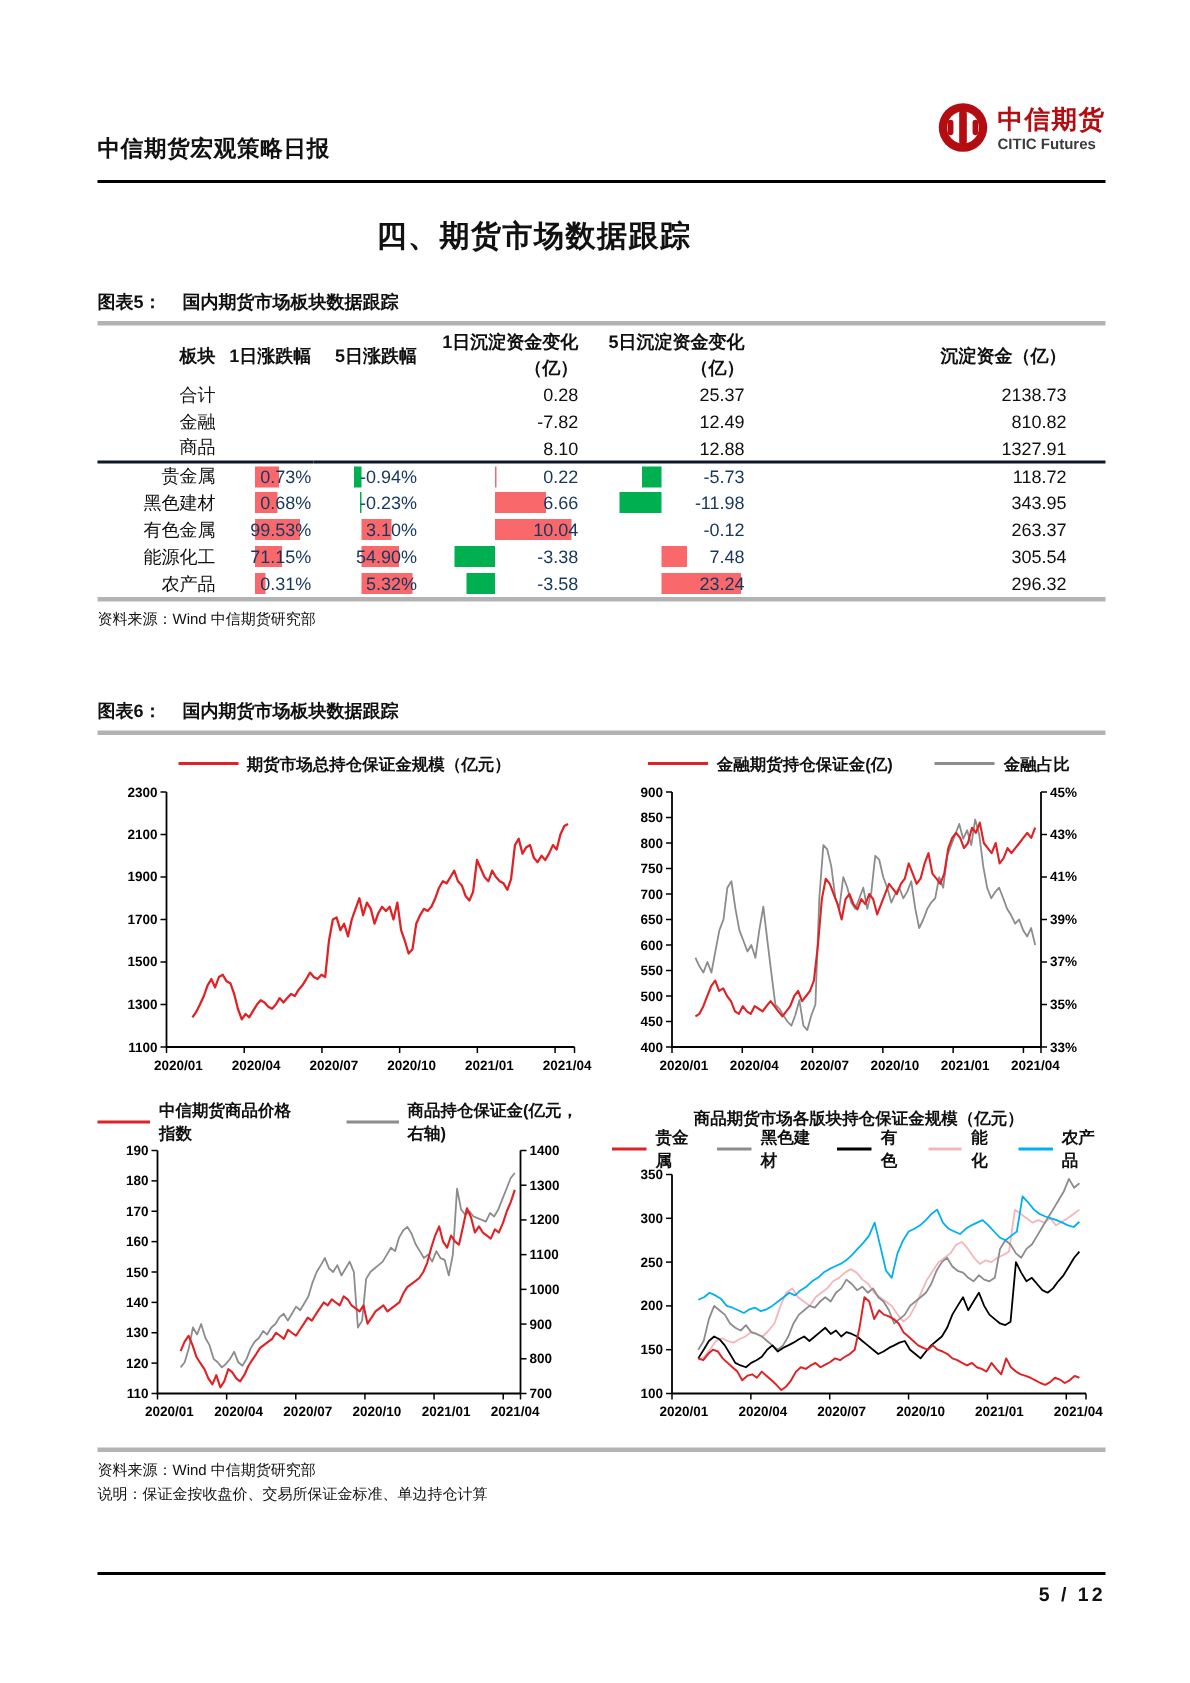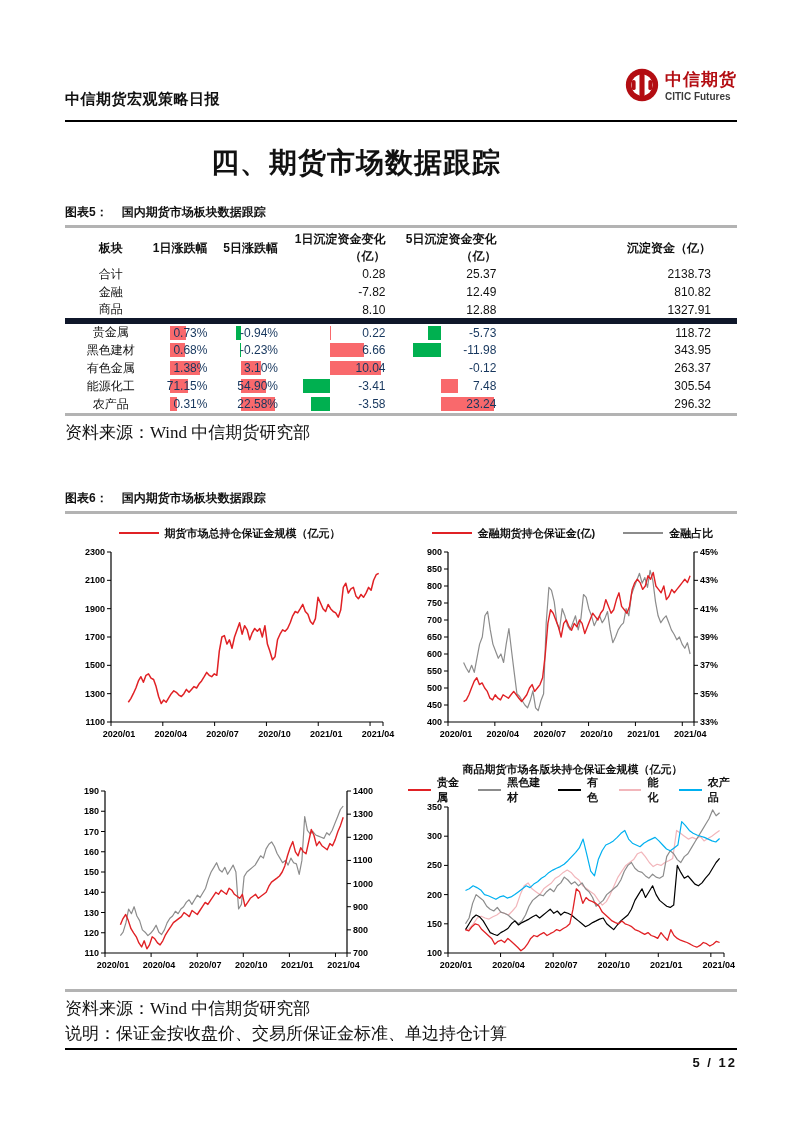--- a/index.html
+++ b/index.html
@@ -11,39 +11,39 @@
   
   .header { position:relative; height:36px; }
   .header-title { font-size:15px; font-weight:bold; padding-top:10px; letter-spacing:.5px; }
   .logo { position:absolute; right:0; top:-12px; display:flex; align-items:center; gap:6px; }
   .logo-cn { font-size:17px; font-weight:bold; color:#b30d12; font-family:"Liberation Serif","DejaVu Serif",serif; letter-spacing:1px;}
   .logo-en { font-size:10px; color:#3c3c3c; font-weight:bold; }
   .header-rule { height:2px; background:#000; margin-top:4px; }
 
   
   .section-title { text-align:center; position:relative; left:-45px; margin-top:22px;
-                   font-size:28px; font-weight:bold; letter-spacing:1px; }
+                   font-size:20px; font-weight:bold; letter-spacing:1px; }
 
   
   .fig-caption { margin-top:22px; font-size:12px; font-weight:600; }
   .fig-caption .cap-title { margin-left:14px; }
   .caption-rule { height:3px; background:#b3b3b3; margin-top:4px; }
   .block-rule { height:3px; background:#b3b3b3; }
-  .source { font-size:17px; margin-top:5px; color:#111;font-family:Liberation Serif, serif; }
+  .source { font-size:10px; margin-top:5px; color:#111; }
 
   
   table.sector { width:100%; border-collapse:collapse; table-layout:fixed; }
   table.sector th, table.sector td { font-size:12px; height:18px; padding:0 2px; vertical-align:middle; }
   table.sector th { font-weight:bold; text-align:right; padding-top:3px; }
-  table.sector th.c-sector, table.sector td.c-sector { text-align:center; padding-left:13px; }
+  table.sector th.c-sector, table.sector td.c-sector { text-align:right; padding-left:13px; }
   table.sector td { text-align:right; }
   table.sector td.num-navy { color:#17375e; }
   table.sector td.c-fund { padding-right:26px; }
   table.sector th.c-fund { padding-right:26px; }
-  tr.sep td { border-bottom:6px solid #0f172a; }
+  tr.sep td { border-bottom:2px solid #0f172a; }
   .bar-wrap { position:relative; height:16px; line-height:16px; }
   .bar-wrap .bar { position:absolute; top:1px; bottom:1px; }
   .bar-wrap .val { position:relative; z-index:2; display:block; }
 
   
   .charts-grid { display:grid; grid-template-columns:1fr 1fr; column-gap:14px; row-gap:14px; margin-top:10px; }
   .chart-cell { display:flex; flex-direction:column; align-items:center; justify-content:flex-end; }
   .chart-title { font-size:11px; font-weight:600; margin-bottom:4px; }
   .legend { display:flex; justify-content:center; align-items:center; gap:28px; height:18px; margin-bottom:2px; }
   .legend-item { display:flex; align-items:center; gap:6px; font-size:11px; font-weight:600; }
@@ -178,21 +178,21 @@
               <span class="val">-11.98</span>
             </div>
           </td>
           <td class="c-fund">343.95</td>
         </tr>
         <tr>
           <td class="c-sector">有色金属</td>
           <td class="num-navy">
             <div class="bar-wrap">
               <div class="bar" style="background: rgb(249, 105, 108); width: 50%; left: 38%;"></div>
-              <span class="val">1.38%</span>
+              <span class="val">99.53%</span>
             </div>
           </td>
           <td class="num-navy">
             <div class="bar-wrap">
               <div class="bar" style="background: rgb(249, 105, 108); width: 29.1353%; left: 45%;"></div>
               <span class="val">3.10%</span>
             </div>
           </td>
           <td class="num-navy">
             <div class="bar-wrap">
@@ -217,21 +217,21 @@
           </td>
           <td class="num-navy">
             <div class="bar-wrap">
               <div class="bar" style="background: rgb(249, 105, 108); width: 36.7481%; left: 45%;"></div>
               <span class="val">54.90%</span>
             </div>
           </td>
           <td class="num-navy">
             <div class="bar-wrap">
               <div class="bar" style="background: rgb(0, 176, 80); width: 26.0956%; left: 19.9044%;"></div>
-              <span class="val">-3.41</span>
+              <span class="val">-3.38</span>
             </div>
           </td>
           <td class="num-navy">
             <div class="bar-wrap">
               <div class="bar" style="background: rgb(249, 105, 108); width: 16.0929%; left: 48%;"></div>
               <span class="val">7.48</span>
             </div>
           </td>
           <td class="c-fund">305.54</td>
         </tr>
@@ -239,21 +239,21 @@
           <td class="c-sector">农产品</td>
           <td class="num-navy">
             <div class="bar-wrap">
               <div class="bar" style="background: rgb(249, 105, 108); width: 11.2319%; left: 38%;"></div>
               <span class="val">0.31%</span>
             </div>
           </td>
           <td class="num-navy">
             <div class="bar-wrap">
               <div class="bar" style="background: rgb(249, 105, 108); width: 50%; left: 45%;"></div>
-              <span class="val">22.58%</span>
+              <span class="val">5.32%</span>
             </div>
           </td>
           <td class="num-navy">
             <div class="bar-wrap">
               <div class="bar" style="background: rgb(0, 176, 80); width: 17.8287%; left: 28.1713%;"></div>
               <span class="val">-3.58</span>
             </div>
           </td>
           <td class="num-navy">
             <div class="bar-wrap">
@@ -376,20 +376,30 @@
           <line x1="225.42857142857142" y1="178" x2="225.42857142857142" y2="182" stroke="#000" stroke-width="1"></line>
           <text x="233.42857142857142" y="193" text-anchor="middle" font-size="9" font-weight="700">2021/01</text>
           <line x1="272.2857142857143" y1="178" x2="272.2857142857143" y2="182" stroke="#000" stroke-width="1"></line>
           <text x="280.2857142857143" y="193" text-anchor="middle" font-size="9" font-weight="700">2021/04</text>
           <line x1="284" y1="178" x2="284" y2="182" stroke="#000" stroke-width="1"></line>
           <polyline points="53.6,118.5 56.3,124.2 58.9,128.4 61.6,121.3 64.3,128.4 66.9,114.3 69.6,100.1 72.3,93.0 74.9,71.8 77.6,67.5 80.3,85.9 82.9,100.1 85.6,107.2 88.3,114.3 90.9,110.0 93.6,118.5 96.2,100.1 98.9,84.5 101.6,107.2 104.2,128.4 106.9,149.7 109.6,152.5 112.2,156.8 114.9,161.0 117.6,163.8 120.2,156.8 122.9,146.8 125.6,163.8 128.2,166.7 130.9,156.8 133.6,149.7 136.2,78.8 138.9,43.4 141.5,46.3 144.2,57.6 146.9,78.8 149.5,85.9 152.2,64.7 154.9,71.8 157.5,81.7 160.2,85.9 162.9,78.8 165.5,71.8 168.2,85.9 170.9,74.6 173.5,50.5 176.2,53.3 178.8,64.7 181.5,71.8 184.2,81.7 186.8,76.0 189.5,71.8 192.2,78.8 194.8,74.6 197.5,67.5 200.2,85.9 202.8,98.7 205.5,93.0 208.2,85.9 210.8,81.7 213.5,78.8 216.1,64.7 218.8,71.8 221.5,50.5 224.1,43.4 226.8,36.3 229.5,29.3 232.1,39.2 234.8,33.5 237.5,43.4 240.1,26.4 242.8,36.3 245.5,57.6 248.1,71.8 250.8,78.8 253.5,74.6 256.1,71.8 258.8,78.8 261.4,85.9 264.1,90.2 266.8,95.8 269.4,93.0 272.1,100.1 274.8,104.3 277.4,98.7 280.1,110.0" fill="none" stroke="#8c8c8c" stroke-width="1.2" stroke-linejoin="round"></polyline>
           <polyline points="53.6,157.6 56.3,155.9 58.9,150.8 61.5,144.0 64.2,137.2 66.8,133.8 69.4,140.6 72.1,138.9 74.7,144.0 77.3,147.4 80.0,154.2 82.6,155.9 85.2,150.8 87.9,154.2 90.5,155.9 93.1,150.8 95.8,152.5 98.4,154.2 101.0,150.8 103.7,147.4 106.3,150.8 108.9,154.2 111.6,157.6 114.2,154.2 116.8,150.8 119.5,144.0 122.1,140.6 124.7,147.4 127.4,144.0 130.0,140.6 132.6,133.8 135.3,110.0 137.9,79.4 140.5,65.8 143.2,69.2 145.8,76.0 148.4,82.8 151.1,93.0 153.7,79.4 156.3,76.0 159.0,82.8 161.6,86.2 164.2,79.4 166.9,82.8 169.5,76.0 172.1,79.4 174.8,89.6 177.4,82.8 180.0,76.0 182.7,69.2 185.3,72.6 187.9,76.0 190.6,69.2 193.2,65.8 195.8,55.6 198.5,62.4 201.1,69.2 203.7,65.8 206.4,55.6 209.0,48.8 211.6,62.4 214.3,65.8 216.9,69.2 219.5,62.4 222.2,45.4 224.8,38.6 227.4,35.2 230.1,38.6 232.7,45.4 235.3,42.0 238.0,31.8 240.6,35.2 243.2,28.4 245.9,42.0 248.5,45.4 251.1,48.8 253.8,42.0 256.4,55.6 259.0,52.2 261.7,45.4 264.3,48.8 266.9,45.4 269.6,42.0 272.2,38.6 274.8,35.2 277.5,38.6 280.1,31.8" fill="none" stroke="#e02125" stroke-width="1.4" stroke-linejoin="round"></polyline>
         </svg>
       </div>
     <div class="chart-cell" id="chart-2">
+        <div class="legend">
+          <span class="legend-item">
+            <span class="legend-line" style="width: 40px; background: rgb(224, 33, 37);"></span>
+            <span>中信期货商品价格指数</span>
+          </span>
+          <span class="legend-item">
+            <span class="legend-line" style="width: 40px; background: rgb(140, 140, 140);"></span>
+            <span>商品持仓保证金(亿元，右轴)</span>
+          </span>
+        </div>
         <svg width="326" height="196">
           <line x1="38" y1="8" x2="38" y2="170" stroke="#000" stroke-width="1.2"></line>
           <line x1="34" y1="8" x2="38" y2="8" stroke="#000" stroke-width="1"></line>
           <text x="32" y="11" text-anchor="end" font-size="9" font-weight="700">190</text>
           <line x1="34" y1="28.25" x2="38" y2="28.25" stroke="#000" stroke-width="1"></line>
           <text x="32" y="31.25" text-anchor="end" font-size="9" font-weight="700">180</text>
           <line x1="34" y1="48.5" x2="38" y2="48.5" stroke="#000" stroke-width="1"></line>
           <text x="32" y="51.5" text-anchor="end" font-size="9" font-weight="700">170</text>
           <line x1="34" y1="68.75" x2="38" y2="68.75" stroke="#000" stroke-width="1"></line>
           <text x="32" y="71.75" text-anchor="end" font-size="9" font-weight="700">160</text>

